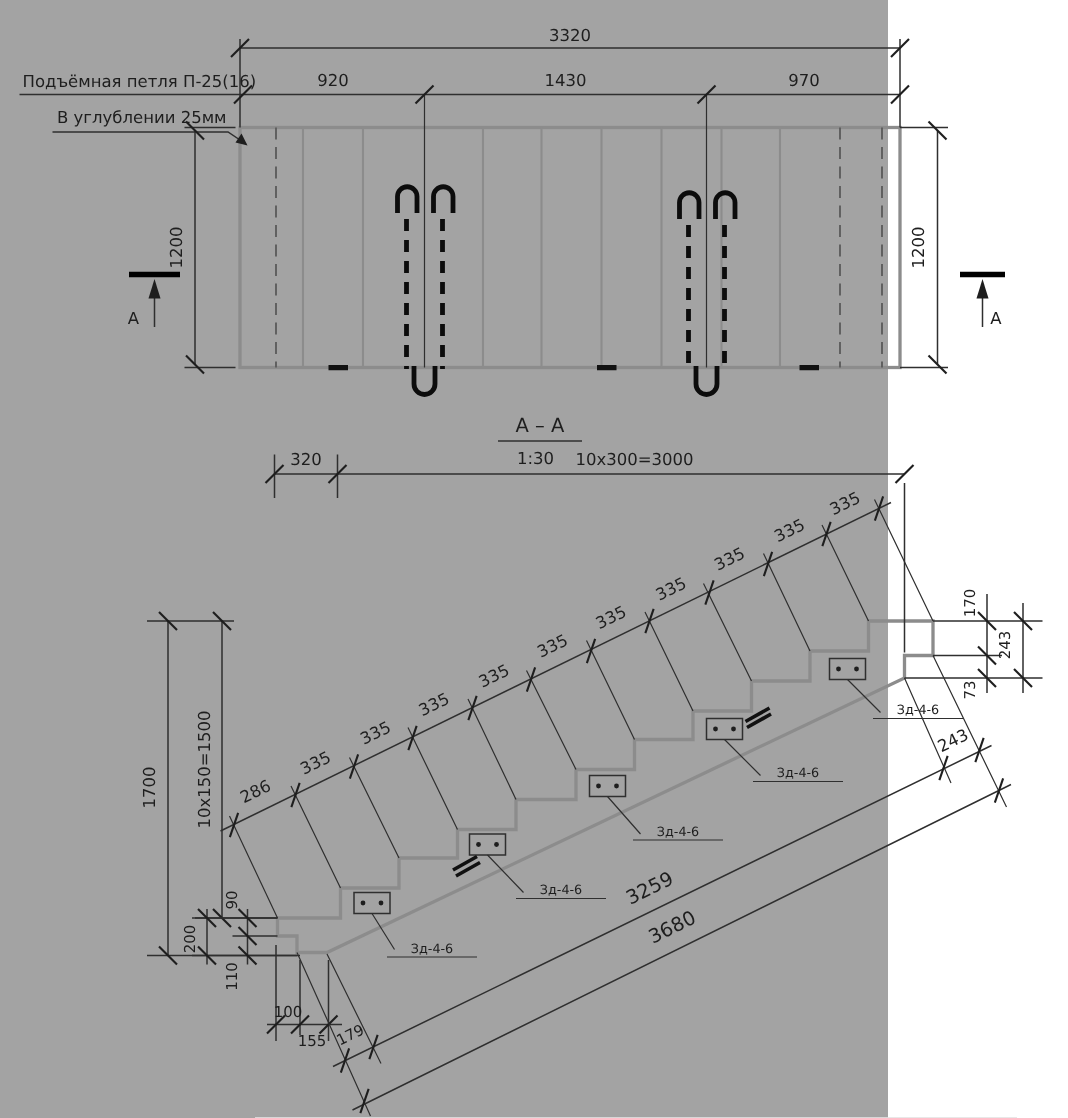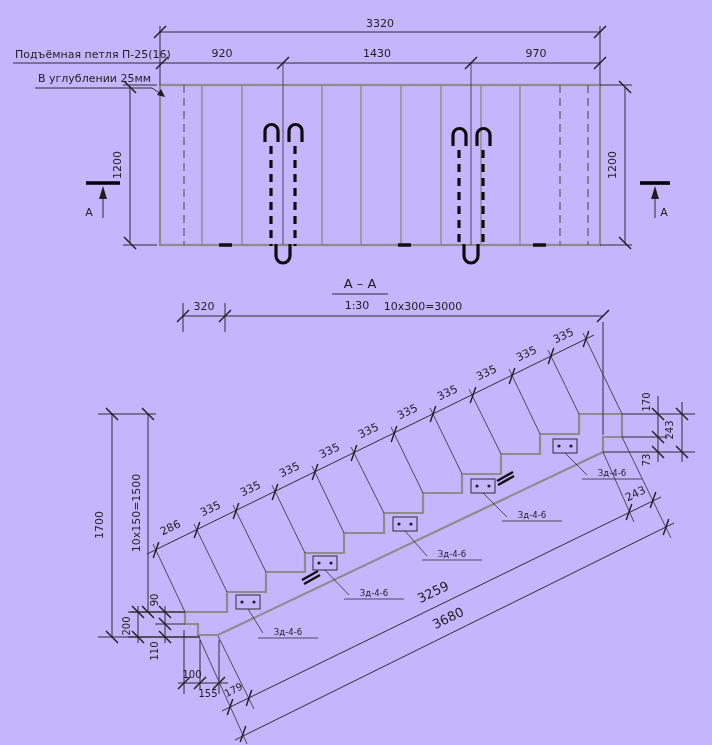--- a/index.html
+++ b/index.html
@@ -1,16 +1,16 @@
 <!DOCTYPE html>
 <html><head>
 <meta charset="utf-8">
 <style>
   html,body{margin:0;padding:0;background:#ffffff;}
-  .stage{width:712px;height:745px;position:relative;background:#c4b5fd;}
+  .stage{width:592px;height:745px;position:relative;background:#a3a3a3;}
   svg text{font-family:"DejaVu Sans","Liberation Sans",sans-serif;fill:#1e1e1e;}
   .ln{stroke:#2f2f2f;stroke-width:1;fill:none;}
   .thin{stroke:#2f2f2f;stroke-width:0.8;fill:none;}
   .wall{stroke:#8c8c8c;stroke-width:2.2;fill:none;}
   .wall2{stroke:#8c8c8c;stroke-width:1.4;fill:none;}
   .dash{stroke:#5a5a5a;stroke-width:1.2;fill:none;stroke-dasharray:8 5;}
   .loopbar{stroke:#0c0c0c;stroke-width:3.2;fill:none;}
   .loopdash{stroke:#0c0c0c;stroke-width:3.2;fill:none;stroke-dasharray:8 6;}
   .thick{stroke:#000;stroke-width:3.6;fill:none;}
   .edgeplate{stroke:#111;stroke-width:3.5;fill:none;}

